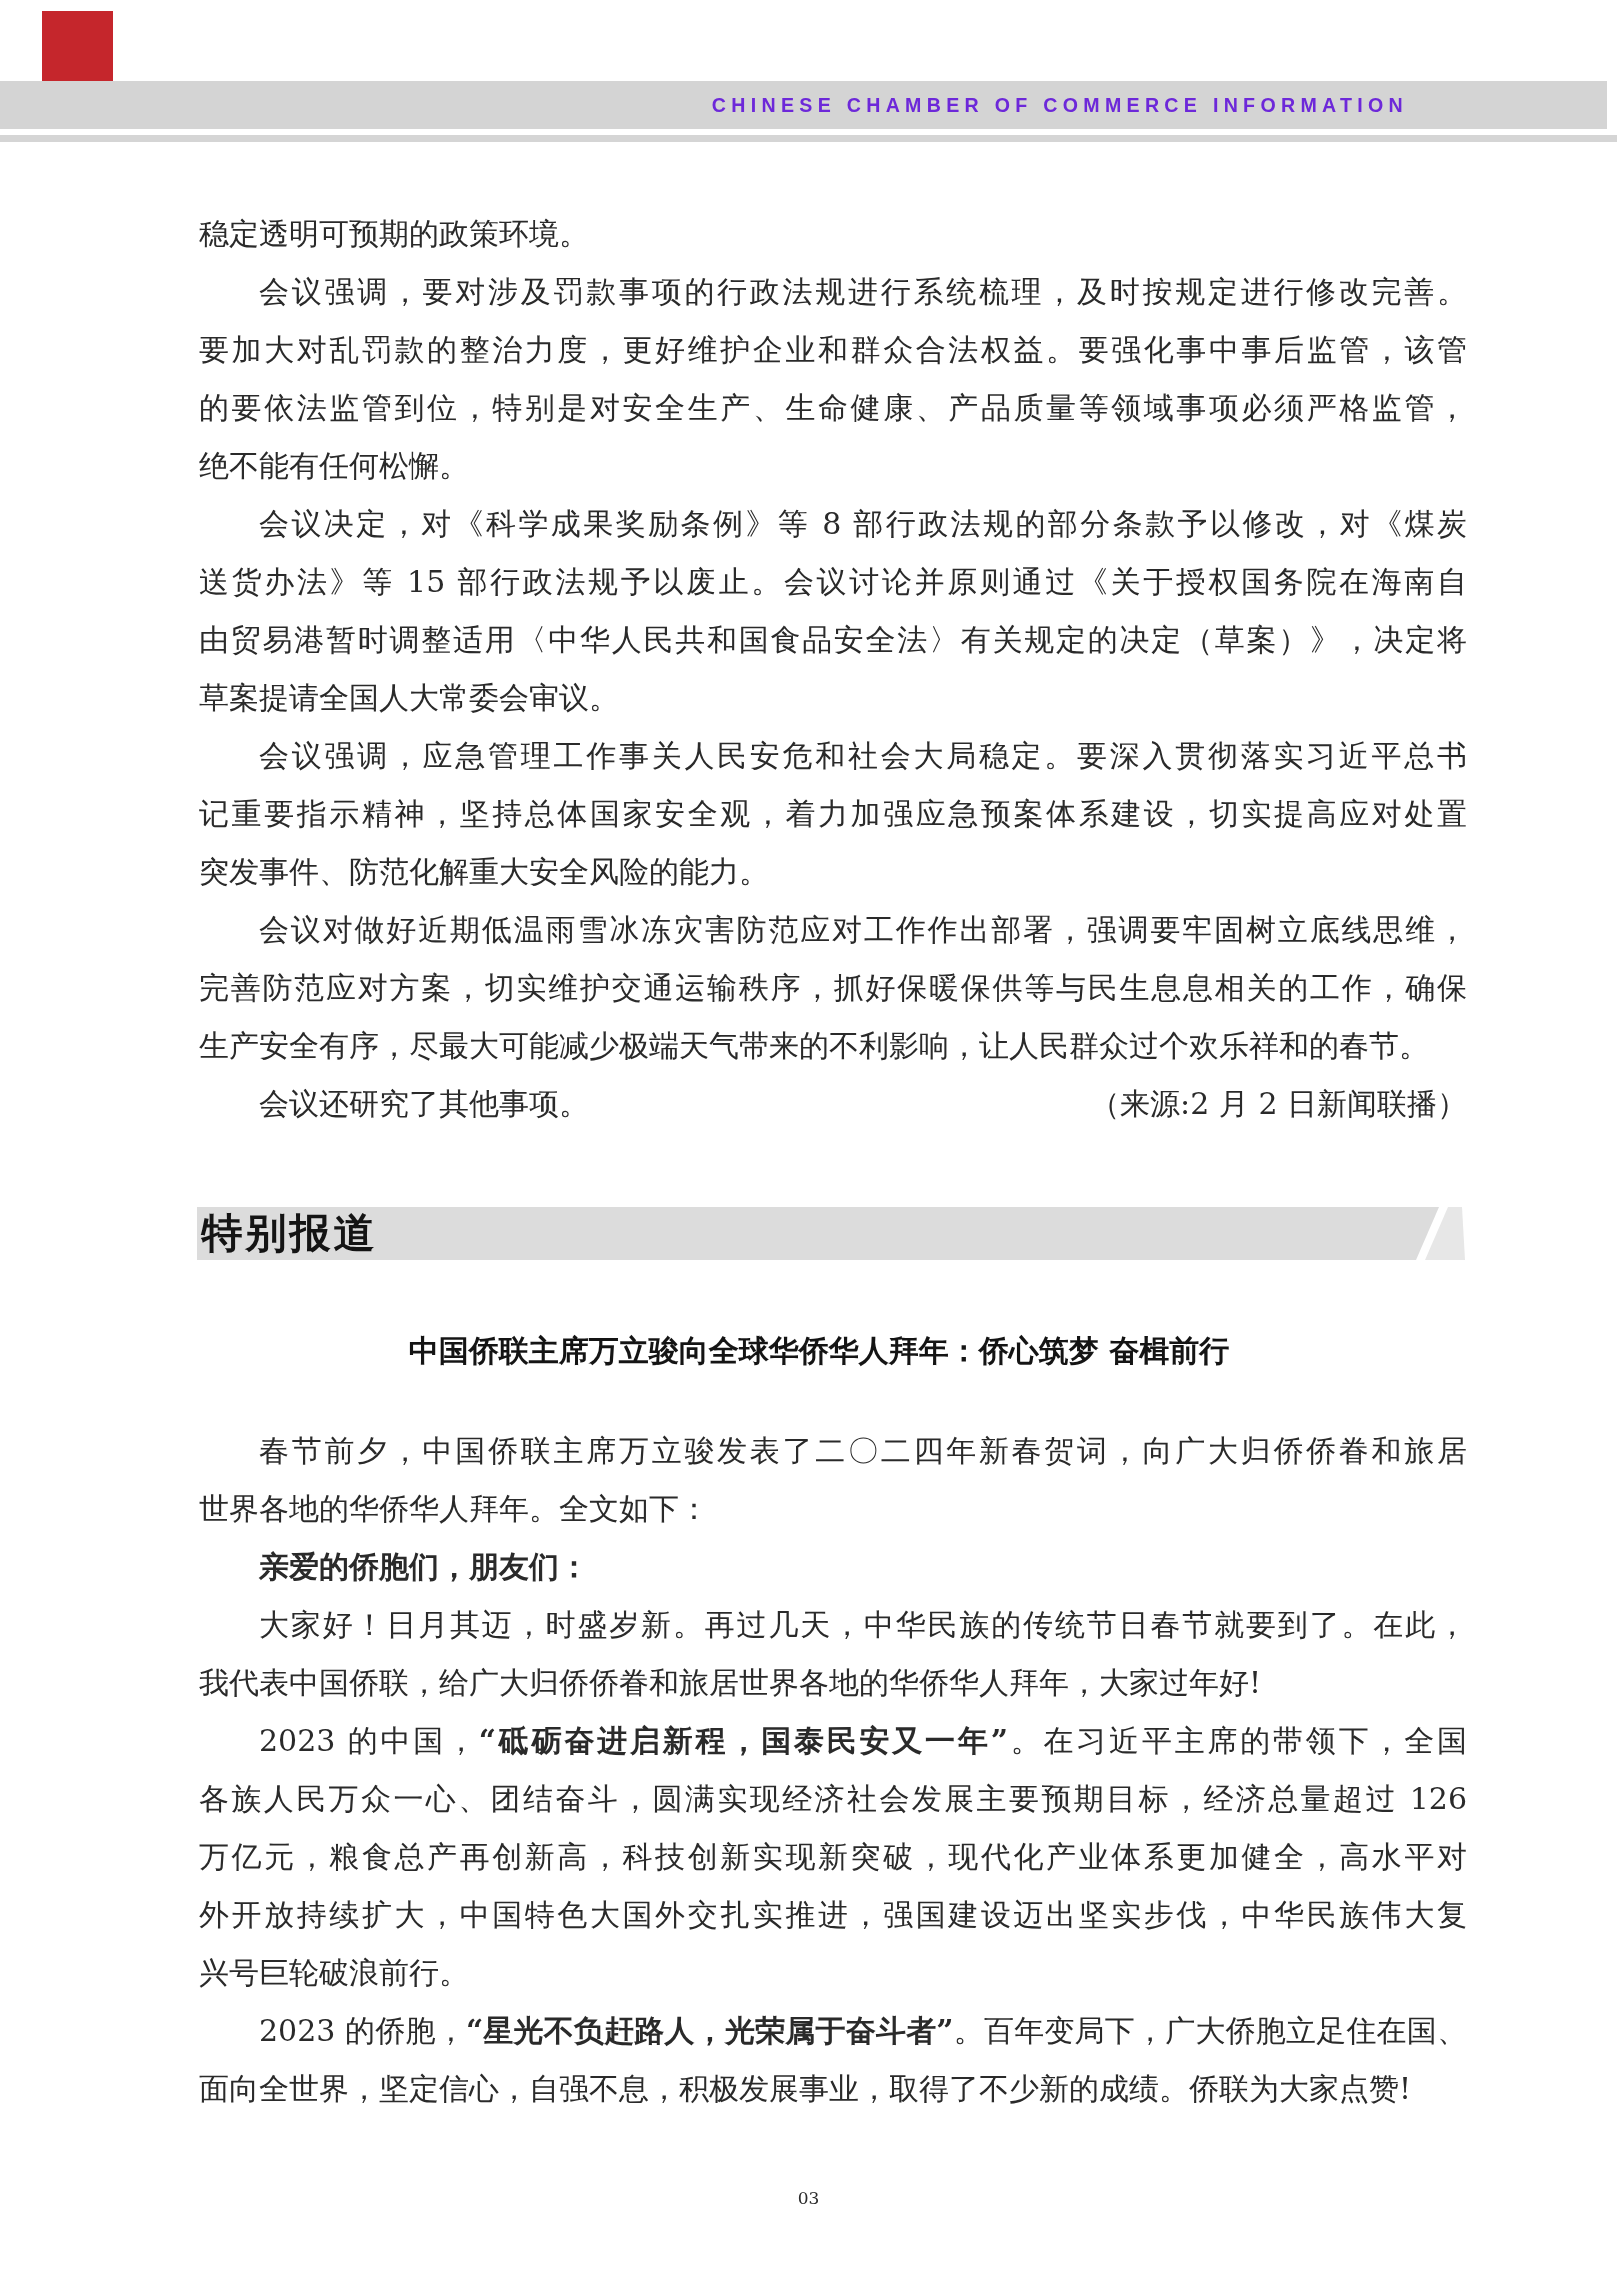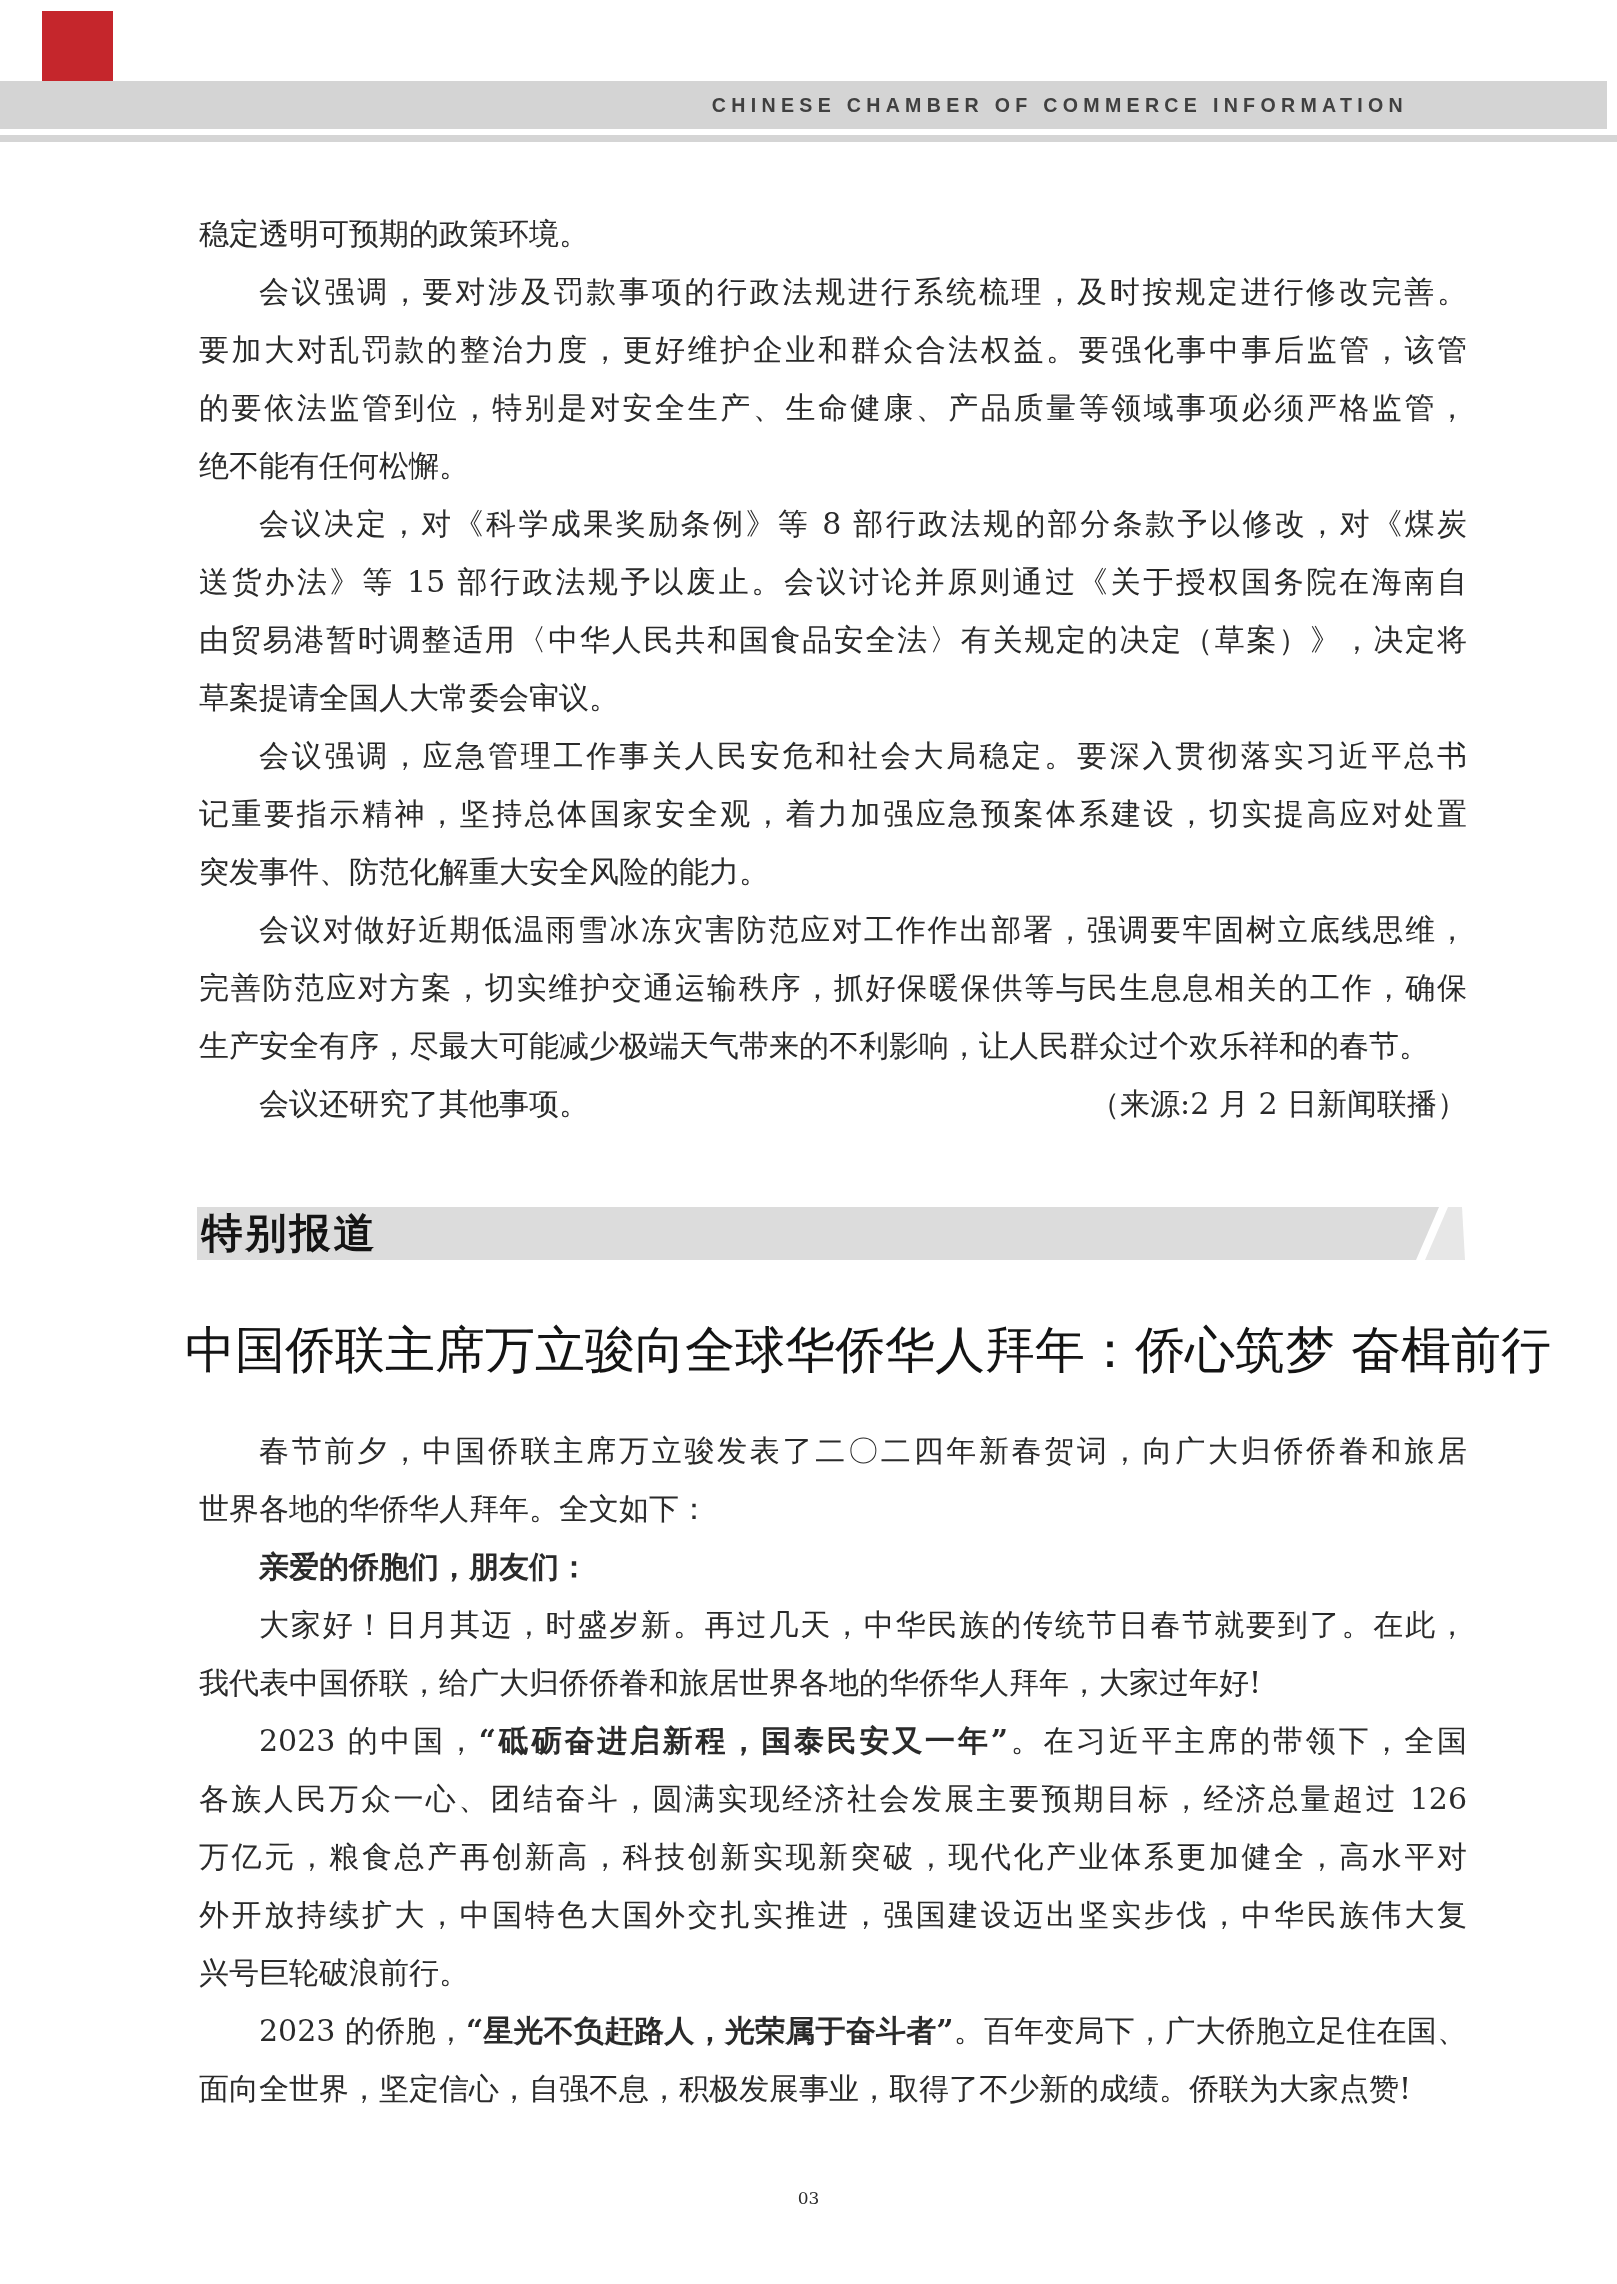--- a/index.html
+++ b/index.html
@@ -7,21 +7,21 @@
     width:1617px;height:2284px;position:relative;background:#ffffff;
     font-family:"DejaVu Serif","Liberation Serif",serif;
     color:#2a2a2a;overflow:hidden;
   }
   
   .logo-square{position:absolute;left:42px;top:10.5px;width:71px;height:71px;background:#c5262c;}
   .topbar{position:absolute;left:0;top:81px;width:1607px;height:48px;background:#d4d4d4;}
   .topbar-text{
     position:absolute;right:199px;top:0;height:48px;line-height:48px;
     font-family:"Liberation Sans","DejaVu Sans",sans-serif;
-    font-size:19.6px;letter-spacing:5.3px;color:#404040;font-weight:600;white-space:nowrap;
+    font-size:19.6px;letter-spacing:5.3px;color:#6d28d9;font-weight:600;white-space:nowrap;
   }
   .topline{position:absolute;left:0;top:135px;width:1617px;height:6.8px;background:#d5d5d5;}
 
   
   .col{position:absolute;left:185px;width:1268px;margin-left:14px;}
   #article1{top:205px;}
   #article2-body{top:1422px;}
   .line{height:58px;line-height:58px;font-size:30px;overflow:hidden;white-space:normal;}
   .full{text-align:justify;text-align-last:justify;}
   .indent{text-indent:60px;}
@@ -33,21 +33,21 @@
   .section-banner{position:absolute;left:197px;top:1207px;width:1268px;height:56px;}
   .banner-main{position:absolute;left:0;top:0;width:1268px;height:53px;background:#dcdcdc;
     clip-path:polygon(0 0,1242px 0,1219px 53px,0 53px);}
   .banner-tail{position:absolute;left:0;top:0;width:1268px;height:53px;background:#e7e7e7;
     clip-path:polygon(1251px 0,1265px 0,1268px 53px,1228px 53px);}
   .banner-title{position:absolute;left:4.5px;top:0;height:53px;line-height:53px;
     font-size:41px;font-weight:bold;color:#141414;letter-spacing:3px;}
 
   
   .headline{position:absolute;left:185px;top:1324px;width:1268px;text-align:center;
-    font-size:50px;line-height:53px;font-weight:normal;color:#141414;white-space:nowrap;}
+    font-size:30px;line-height:53px;font-weight:bold;color:#141414;white-space:nowrap;}
 
   
   .page-num{position:absolute;left:0;top:2188px;width:1617px;text-align:center;
     font-size:17px;color:#2a2a2a;}
 </style>
 </head>
 <body>
 
 <div>
 

